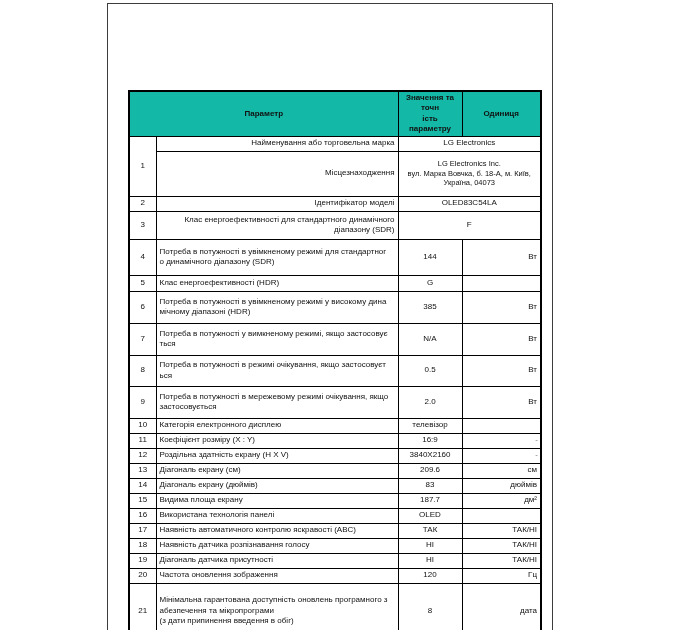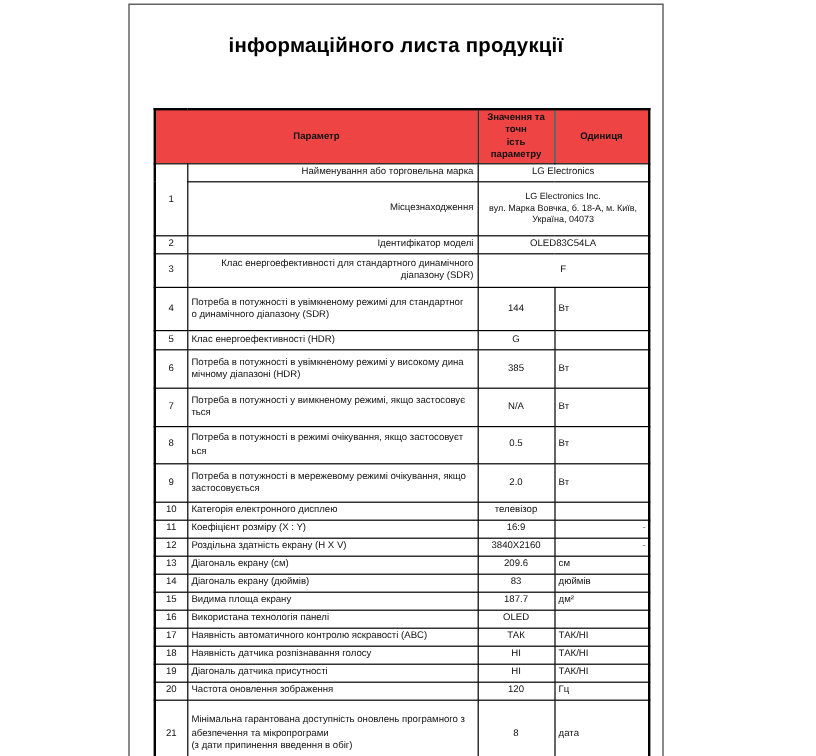--- a/index.html
+++ b/index.html
@@ -42,41 +42,40 @@
     border:1px solid #000;
     font-size:8px;
     line-height:1.3;
     vertical-align:middle;
     padding:1px 3px;
     color:#111;
     overflow:hidden;
     word-wrap:break-word;
   }
   thead th{
-    background:#ef4444;
+    background:#14b8a6;
     font-weight:bold;
     text-align:center;
     border-bottom:2px solid #000;
     margin-top:11px;
   }
   th.param-h, th.unit-h{font-size:9.5px;}
   th.value-h{font-size:7px;white-space:pre-line;line-height:1.25;}
   td.num{text-align:center;padding:1px 0;}
   td.param{text-align:left;white-space:pre-line;}
   td.param.center{text-align:right;}
   td.val{text-align:center;white-space:pre-line;}
   td.val.addr{font-size:7.5px;}
-  td.unit{text-align:left;}
+  td.unit{text-align:right;}
   td.unit.dash{text-align:right;color:#777;padding-right:2px;}
 </style>
 </head>
 <body>
 
 <div class="page-frame">
-  <h1 class="doc-title">інформаційного листа продукції</h1>
 
   <table class="spec">
     <colgroup>
       <col style="width:27px">
         <col style="width:242px">
         <col style="width:64px">
         <col style="width:79px">
     </colgroup>
     <thead>
       <tr style="height:23px;">

